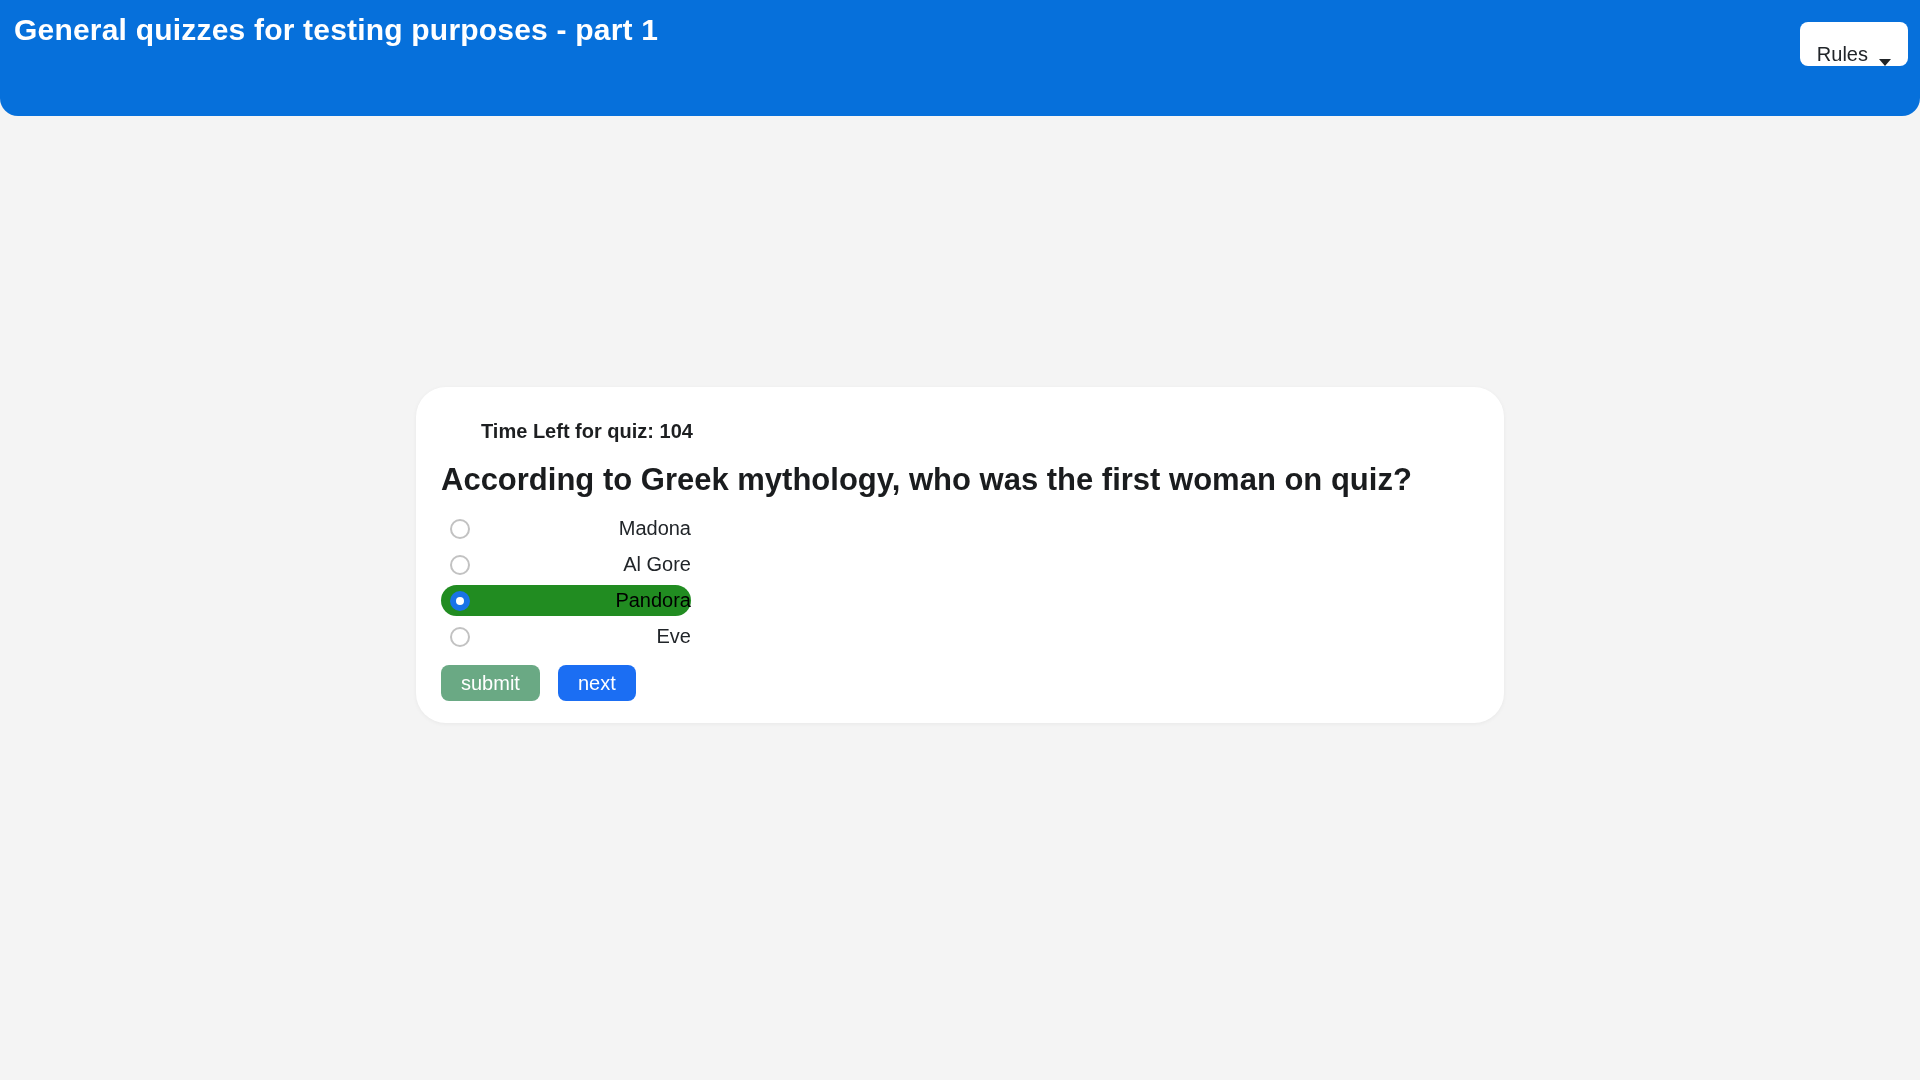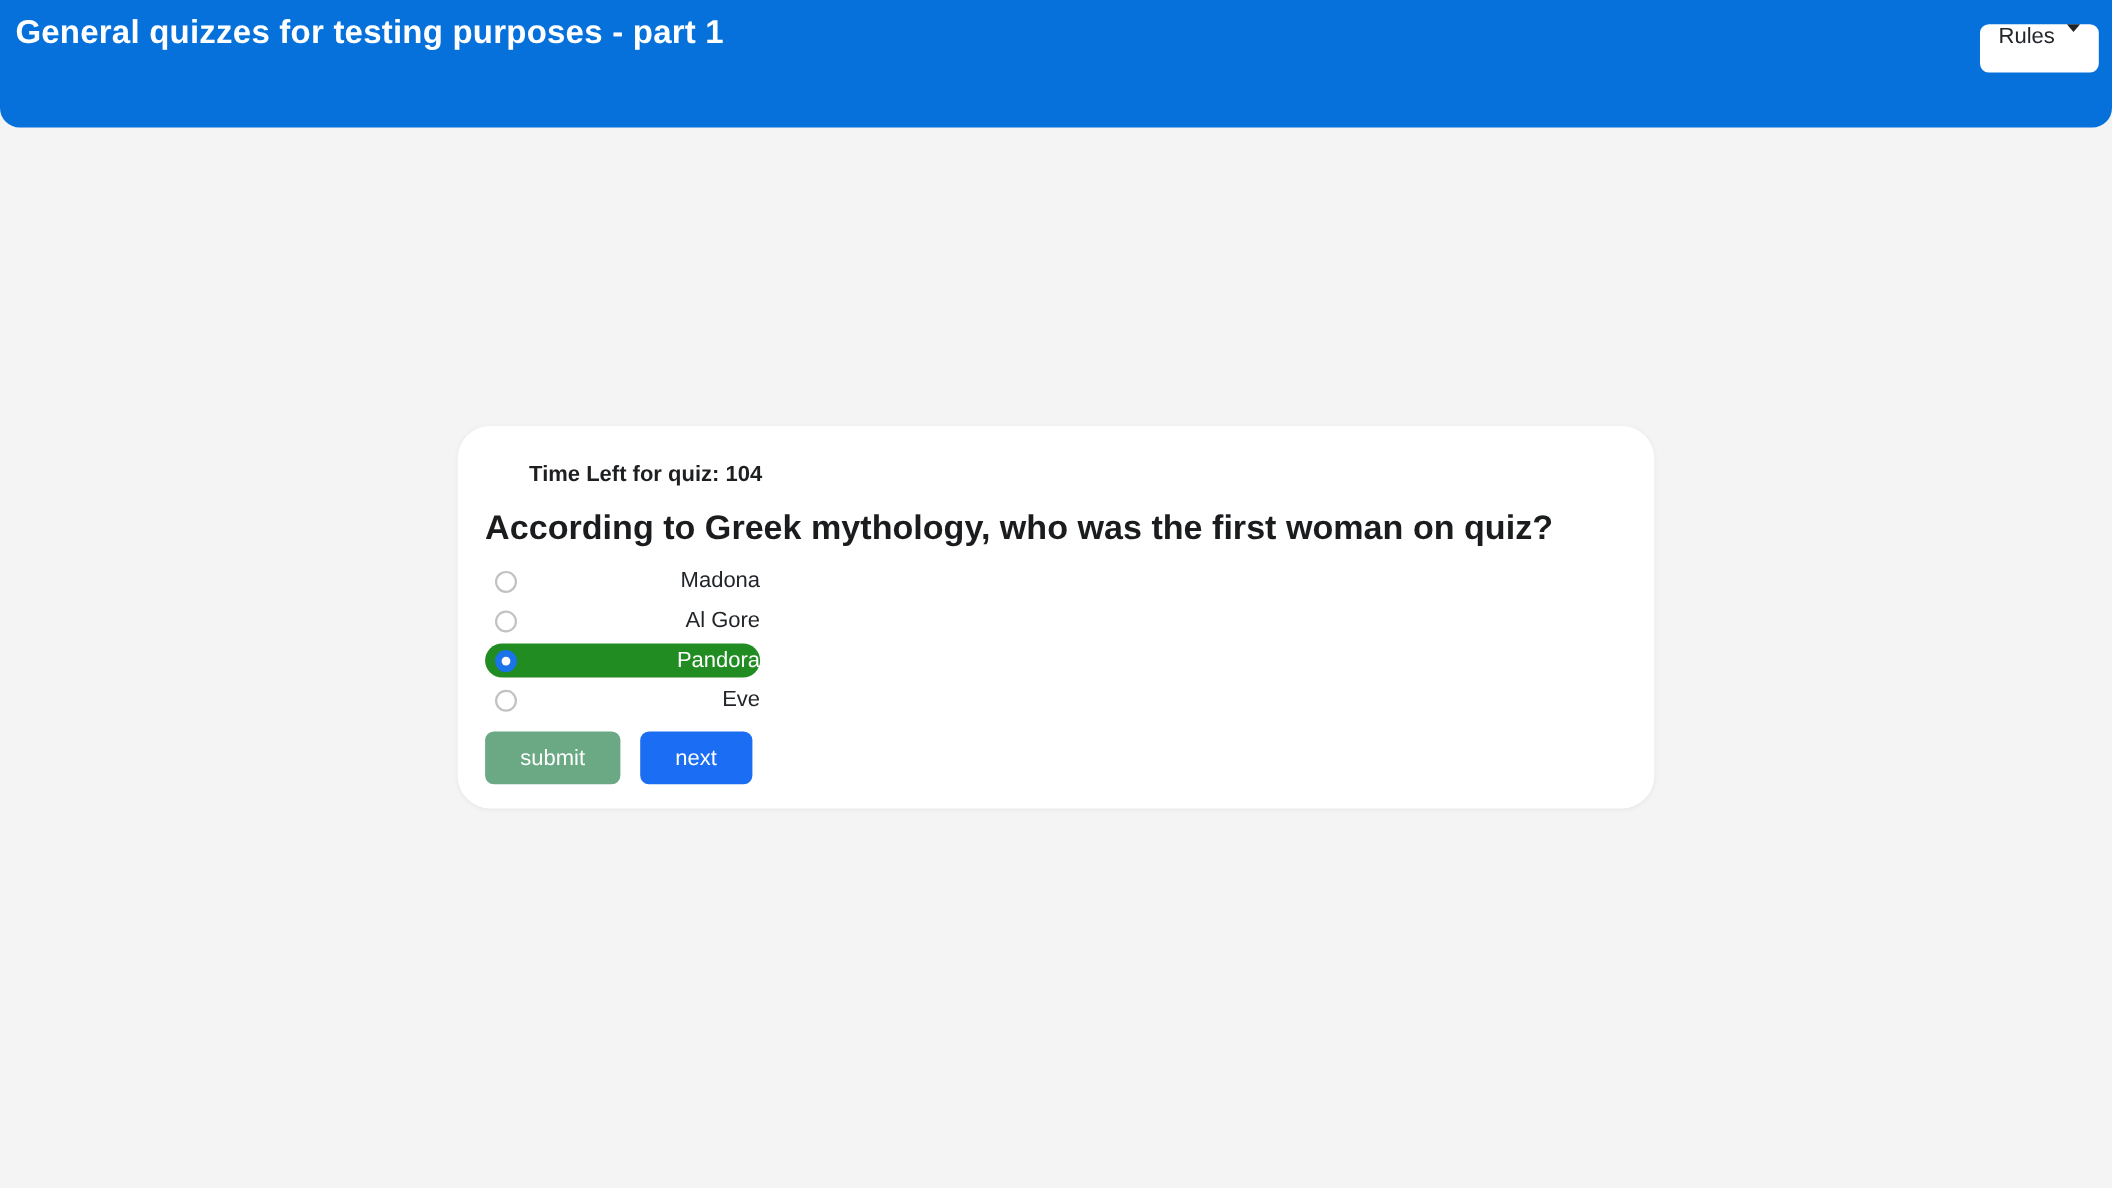--- a/index.html
+++ b/index.html
@@ -45,21 +45,21 @@
   .rules-btn {
     position: absolute;
     top: 22px;
     right: 12px;
     height: 44px;
     padding: 0 17px;
     background: #ffffff;
     border: none;
     border-radius: 8px;
     display: flex;
-    align-items: flex-start;
+    align-items: flex-end;
     gap: 11px;
     font-family: inherit;
     font-size: 20px;
     color: #212529;
     cursor: pointer;
   }
   .caret-down {
     width: 0; height: 0;
     border-left: 6px solid transparent;
     border-right: 6px solid transparent;
@@ -104,21 +104,21 @@
     justify-content: space-between;
   }
   .option-row .option-label {
     font-size: 20px;
     color: #212529;
   }
   .option-row.selected {
     background: var(--selected-option-bg);
   }
   .option-row.selected .option-label {
-    color: #ffffff;
+    color: #000000;
   }
   .radio {
     position: relative;
     width: 20px;
     height: 20px;
     border-radius: 50%;
     border: 2px solid #c2c2c2;
     background: #fff;
     flex: 0 0 auto;
     cursor: pointer;
@@ -135,27 +135,27 @@
     border-radius: 50%;
     background: #ffffff;
   }
   
   .button-row {
     margin-top: 13px;
     display: flex;
     gap: 18px;
   }
   .btn {
-    height: 48px;
+    height: 36px;
     border: none;
     border-radius: 8px;
     font-family: inherit;
     font-size: 20px;
     color: #ffffff;
-    padding: 0 32px;
+    padding: 0 20px;
     cursor: pointer;
   }
   .btn-submit { background: var(--submit-bg); }
   .btn-next   { background: var(--next-bg); }
 </style>
 </head>
 <body>
 
 <header class="app-header">
   <h1 class="app-title">General quizzes for testing purposes - part 1</h1>

